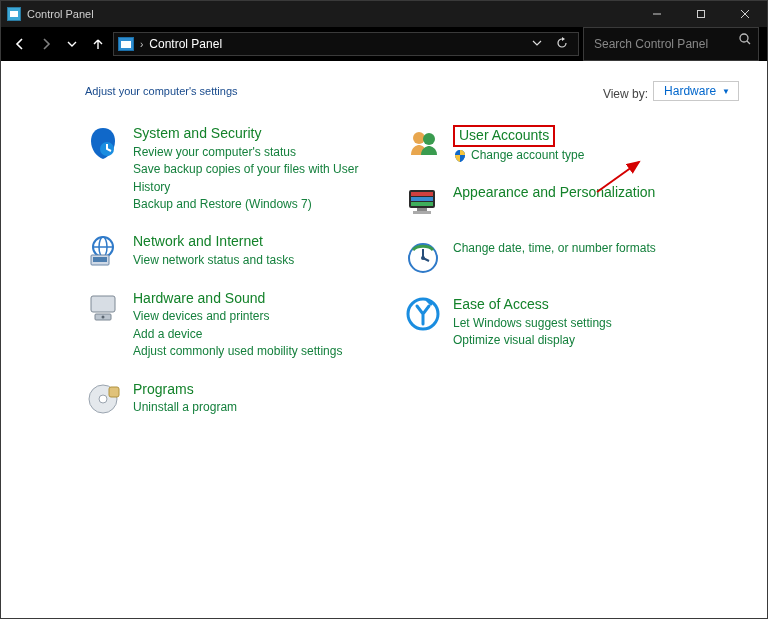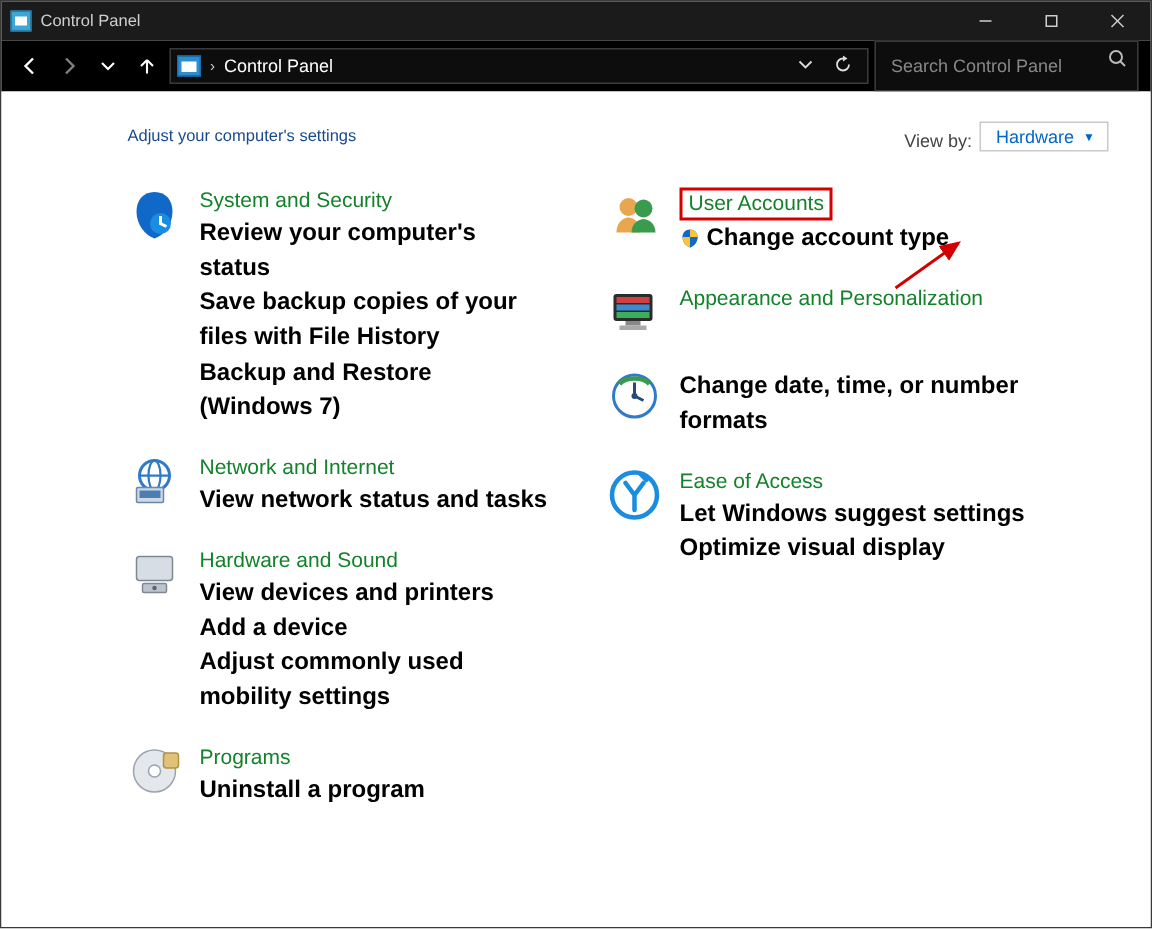--- a/index.html
+++ b/index.html
@@ -38,21 +38,21 @@
   .viewby { font-size:12px; color:#444; display:flex; align-items:flex-end; gap:5px; }
   .viewby-btn { border:1px solid #c9c9c9; padding:2px 8px 2px 10px; color:#0066cc; display:flex; align-items:center; gap:6px; cursor:default; font-size:12px; }
   .viewby-btn .tri { font-size:8px; color:#0066cc; }
 
   .cols { display:flex; gap:40px; }
   .col { width:280px; }
   .cat { display:flex; gap:12px; margin-bottom:20px; }
   .cat-icon { width:36px; height:36px; flex:none; display:flex; align-items:center; justify-content:center; }
   .cat-body { display:flex; flex-direction:column; }
   .cat-title { color:#13822a; font-size:14px; margin-bottom:2px; cursor:default; line-height:1.2; }
-  .cat-link { color:#000000; font-size:16px; line-height:1.45; cursor:default;font-weight:bold; }
+  .cat-link { color:#15803d; font-size:12px; line-height:1.45; cursor:default; }
   .highlight-box { border:2px solid #d40000; padding:0 4px 1px 4px; display:inline-block; }
   .shield-mini { display:inline-flex; vertical-align:middle; margin-right:4px; }
 
   
   .arrow-annot { position:absolute; top:97px; right:118px; pointer-events:none; }
 
 </style>
 </head>
 <body>
 
@@ -160,21 +160,21 @@
       <div class="col" id="col-left">
           <div class="cat">
             <div class="cat-icon">
               <svg width="36" height="36" viewBox="0 0 36 36">
                 <use href="#ic-system"></use>
               </svg>
             </div>
             <div class="cat-body">
               <a class="cat-title">System and Security</a>
               <a class="cat-link">Review your computer's status</a>
-              <a class="cat-link">Save backup copies of your files with File History</a>
+              <a class="cat-link">Save backup copies of your files with User History</a>
               <a class="cat-link">Backup and Restore (Windows 7)</a>
             </div>
           </div>
           <div class="cat">
             <div class="cat-icon">
               <svg width="36" height="36" viewBox="0 0 36 36">
                 <use href="#ic-network"></use>
               </svg>
             </div>
             <div class="cat-body">

